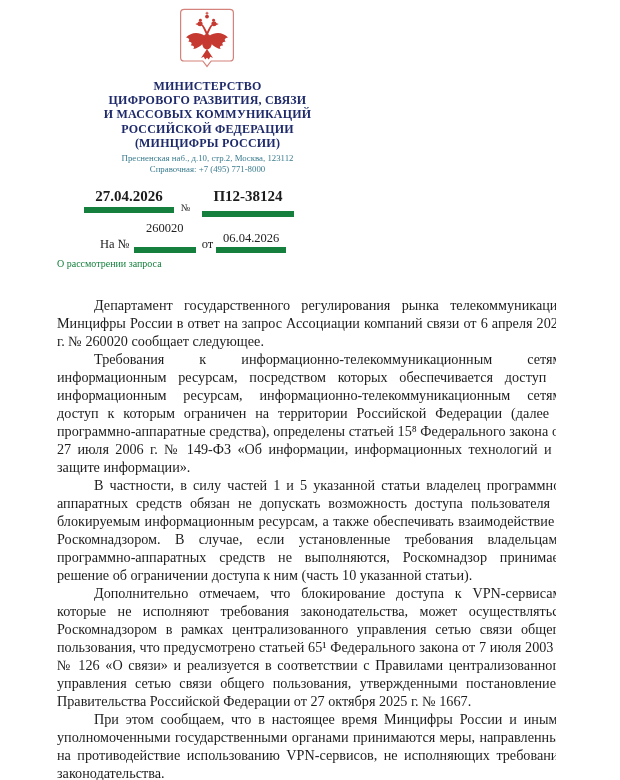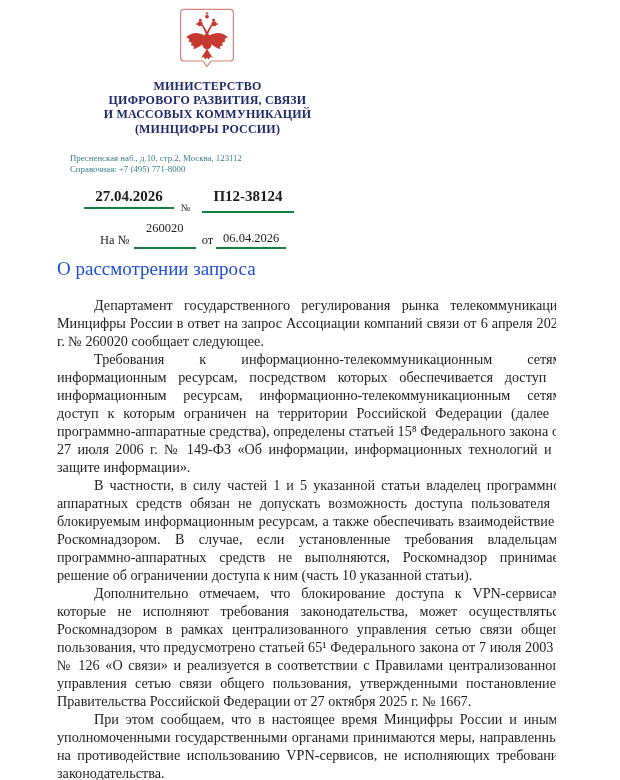--- a/index.html
+++ b/index.html
@@ -28,39 +28,40 @@
     text-align: center;
     font-weight: bold;
     font-size: 12px;
     line-height: 14.2px;
     color: #1e2a6a;
     letter-spacing: 0.2px;
   }
   .address {
     position: absolute;
     left: 70px; top: 153px; width: 275px;
+    text-align: center;
     font-size: 8.8px;
     line-height: 10.8px;
     color: #3b7c8e;
   }
 
   
   .addressee {
     position: absolute;
     left: 352px; top: 79px; width: 246px;
     text-align: center;
     font-size: 13px;
     line-height: 16px;
     color: #111;
   }
 
   
   .field {
     display: inline-block;
-    border-bottom: 2px solid #15803d;
+    border-bottom: 6px solid #15803d;
     text-align: center;
   }
   .ref-date {
     position: absolute; left: 84px; top: 188px; width: 90px;
     font-size: 15px; font-weight: 600; padding-bottom: 2px;
   }
   .ref-nosign {
     position: absolute; left: 181px; top: 202px;
     font-size: 10px; color: #222;
   }
@@ -73,22 +74,22 @@
     font-size: 12.5px; color: #222;
   }
   .ref2 .label { display: inline-block; vertical-align: bottom; padding-bottom: 1px; }
   .ref-reply-num  { width: 62px; font-size: 12.5px; margin: 0 6px 0 4px; padding-bottom: 11px; vertical-align: bottom; }
   .ref-reply-date { width: 70px; font-size: 12.5px; margin-left: 3px; padding-bottom: 1px; vertical-align: bottom; }
 
   
   .subject {
     position: absolute;
     left: 57px; top: 258px;
-    font-size: 19px;
-    color: #1d4ed8;
+    font-size: 10px;
+    color: #15803d;
   }
 
   
   .body-text {
     position: absolute;
     left: 57px; top: 296px; width: 508px;
     font-size: 14.2px;
     line-height: 18px;
     text-align: justify;
     color: #1c1c1c;
@@ -123,20 +124,21 @@
         <path d="M54,48 C64,41 77,42 85,51 C80,52 78,54 81,58 C76,58 74,60 77,64 C72,64 70,66 73,70 C67,69 62,66 58,62 C56,60 55,56 54,53 Z"></path>
         <path d="M50,70 L40,85 L44.5,83 L47,87.5 L50,84.5 L53,87.5 L55.5,83 L60,85 Z"></path>
       </g>
     </svg>
   </div>
 
   <div class="ministry">
     <div>МИНИСТЕРСТВО</div>
     <div>ЦИФРОВОГО РАЗВИТИЯ, СВЯЗИ</div>
     <div>И МАССОВЫХ КОММУНИКАЦИЙ</div>
+    <div>РОССИЙСКОЙ ФЕДЕРАЦИИ</div>
     <div>(МИНЦИФРЫ РОССИИ)</div>
   </div>
 
   <div class="address">
     <div>Пресненская наб., д.10, стр.2, Москва, 123112</div>
     <div>Справочная: +7 (495) 771-8000</div>
   </div>
 
 
   <div class="field ref-date">

